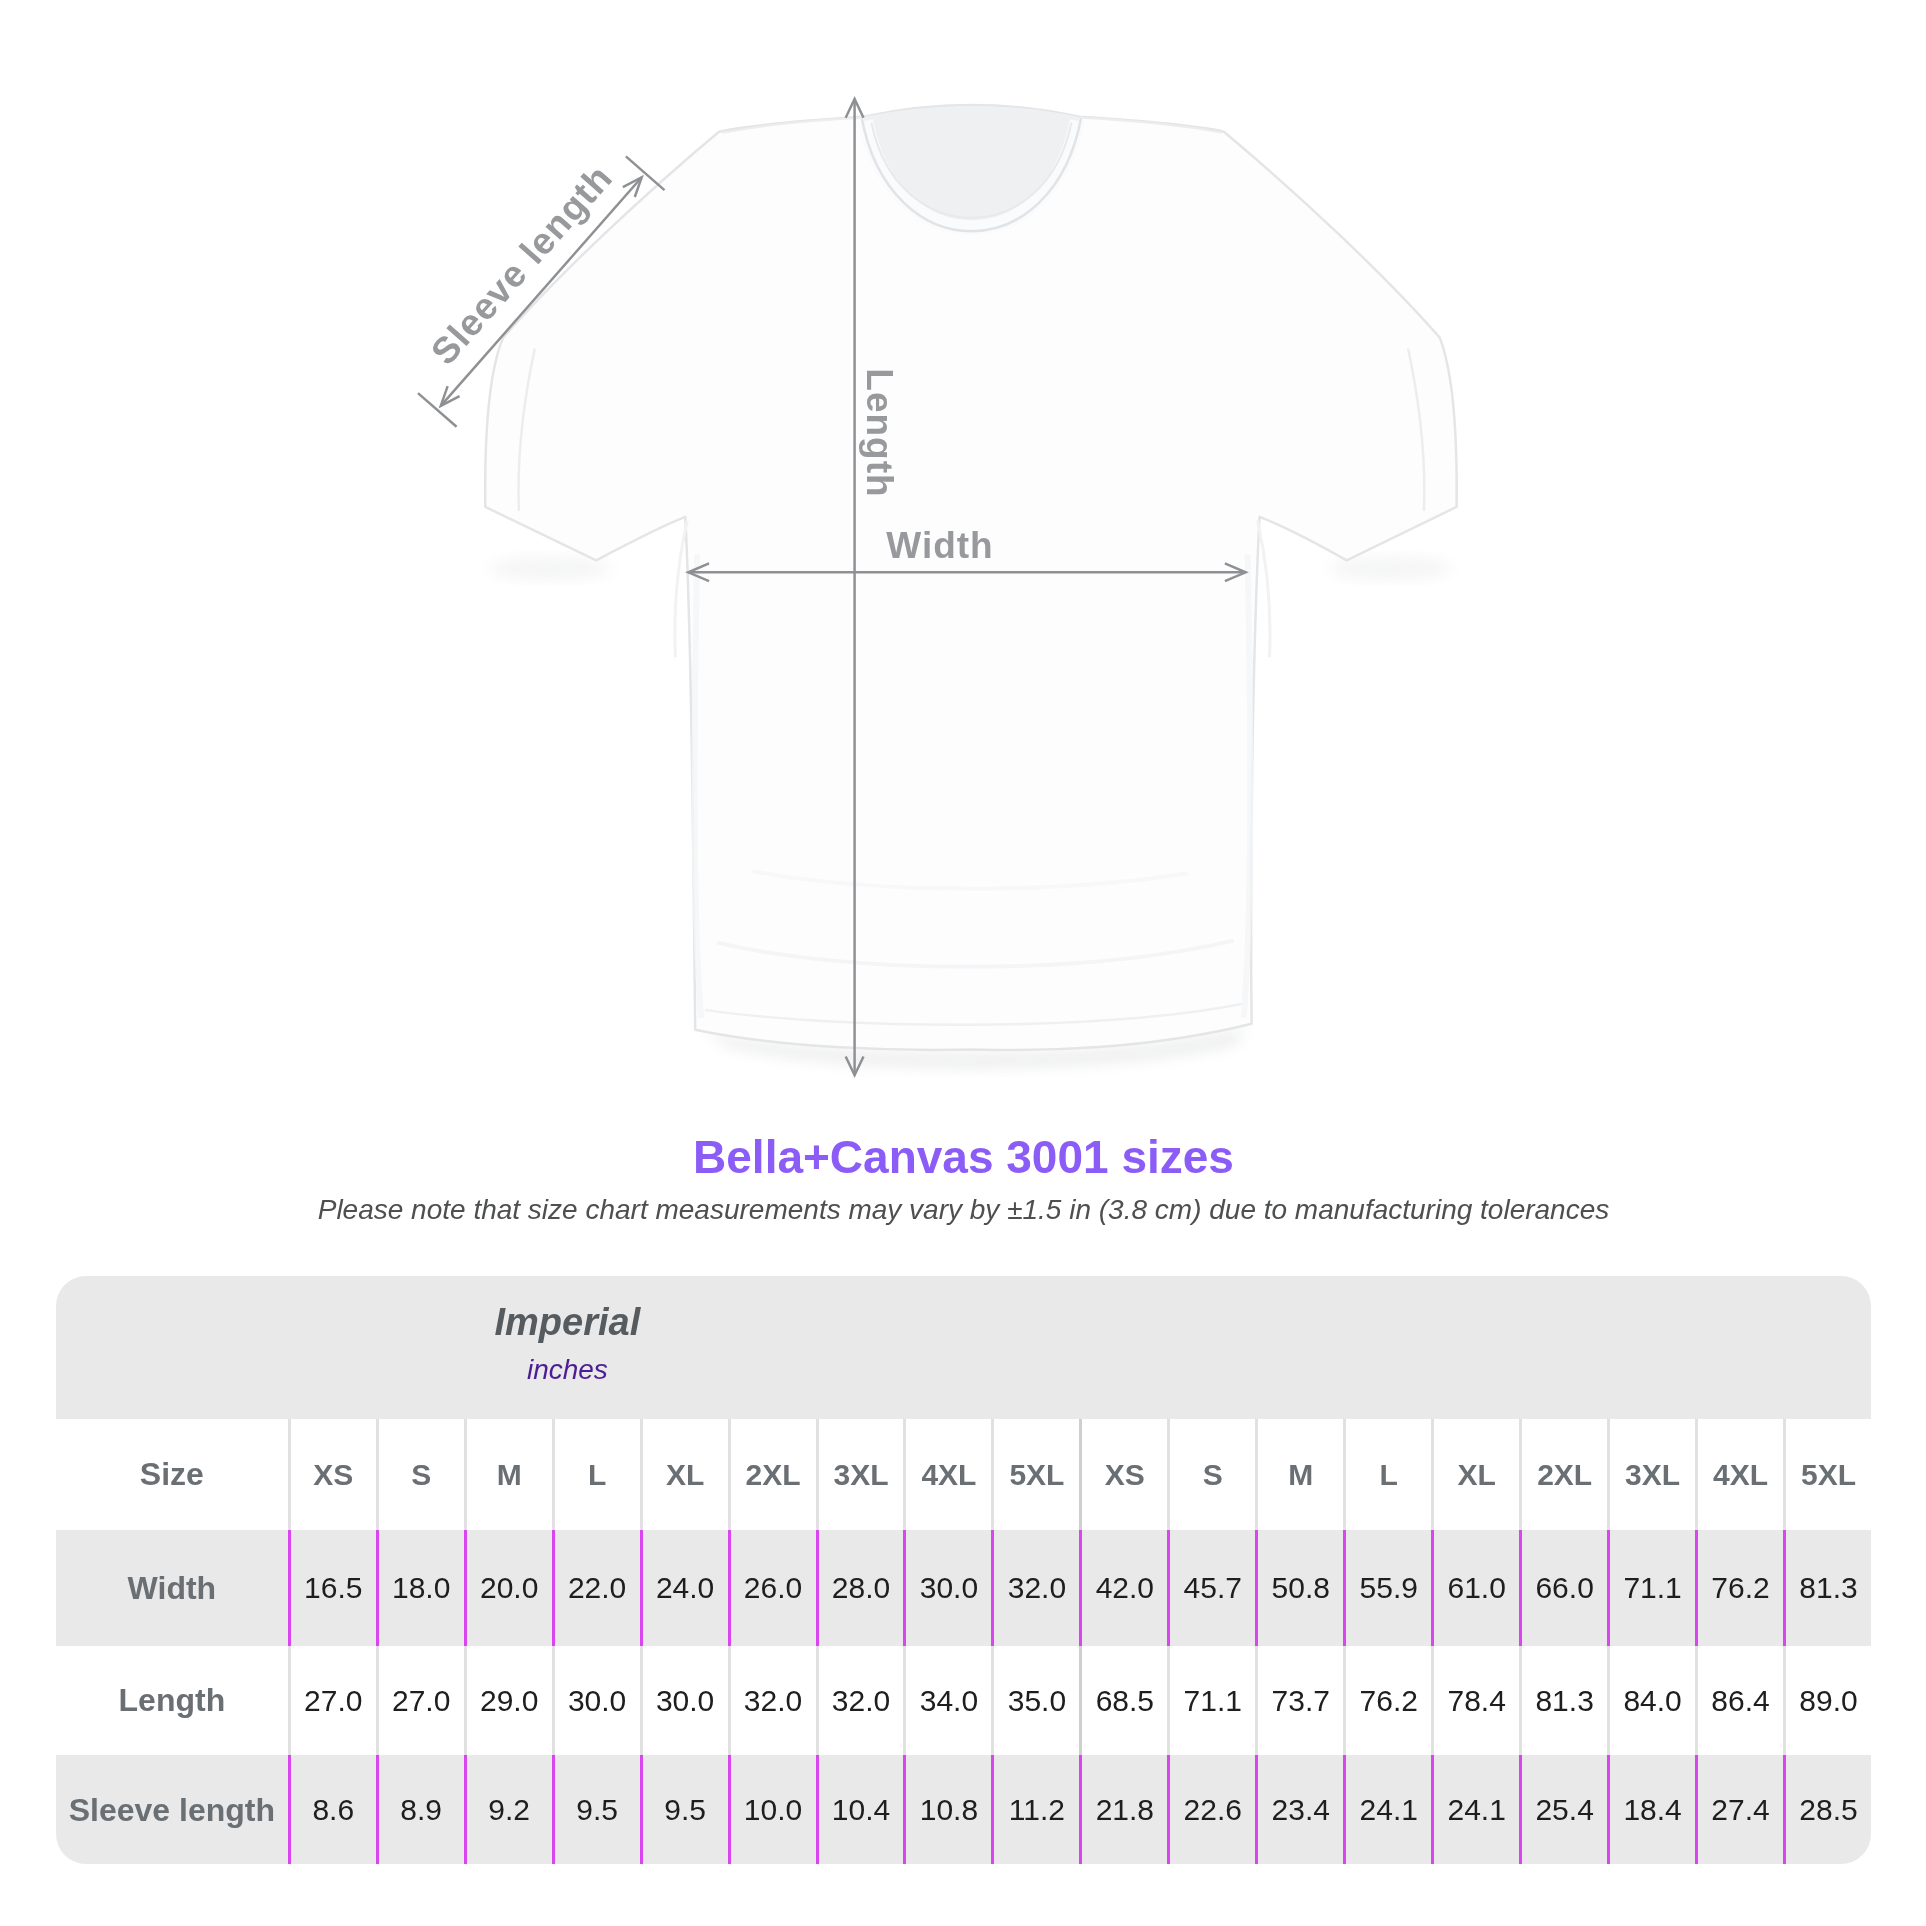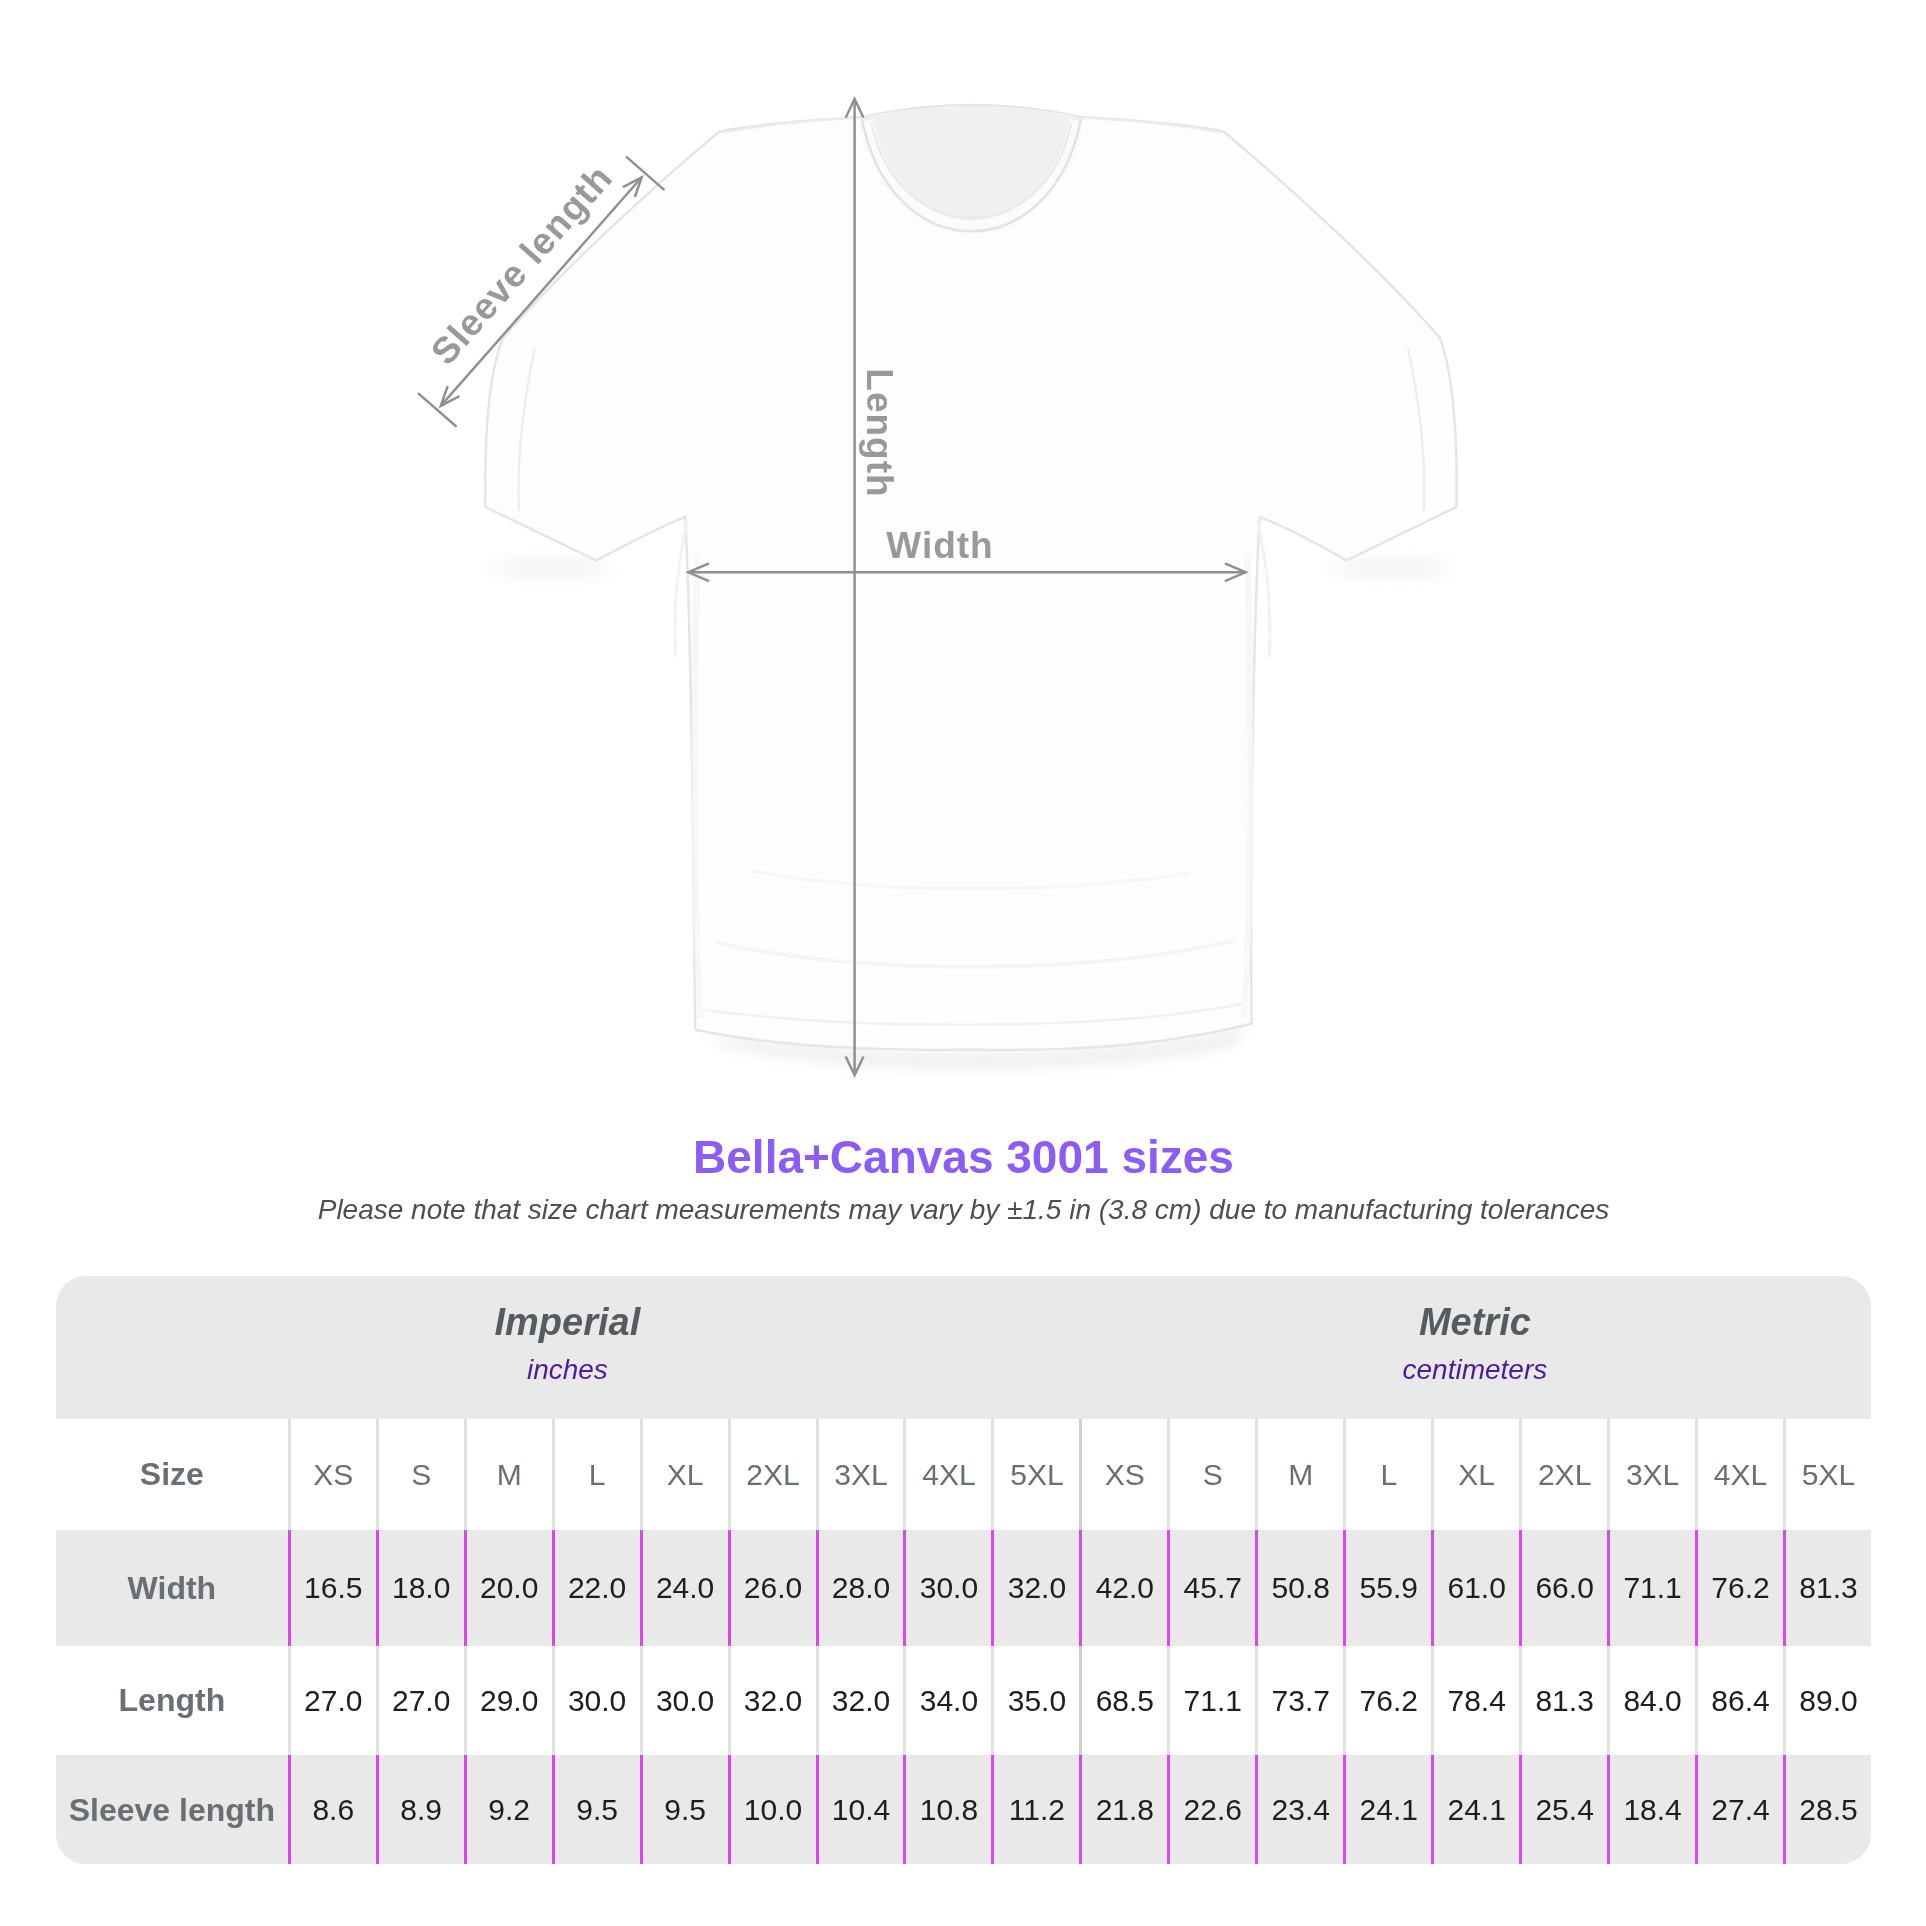--- a/index.html
+++ b/index.html
@@ -49,21 +49,21 @@
   .trow.white{background:#ffffff;}
   .trow.gray{background:#e9e9e9;}
   .cell{
     display:flex;align-items:center;justify-content:center;
     font-size:30px;color:#1e1e20;
   }
   .trow.white .cell + .cell{border-left:3px solid #e1e1e1;}
   .trow.gray  .cell + .cell{border-left:3px solid #d946ef;}
   .trow.white .cell.boundary{border-left:3px solid #cfcfcf;}
   .rowlabel{font-weight:bold;color:#6a6f74;font-size:32px;}
-  .sizehead{font-weight:normal;color:#6a6f74;font-size:30px;text-align:center;}
+  .sizehead{font-weight:bold;color:#6a6f74;font-size:30px;text-align:center;}
 </style>
 </head>
 <body>
 
 <svg id="shirt-svg" viewBox="0 0 1946 1210" xmlns="http://www.w3.org/2000/svg">
   <defs>
     <filter id="soft" x="-20%" y="-20%" width="140%" height="140%">
       <feGaussianBlur stdDeviation="7"></feGaussianBlur>
     </filter>
   </defs>
@@ -135,24 +135,20 @@
 
 <div id="page-title">Bella+Canvas 3001 sizes</div>
 <div id="page-subtitle">Please note that size chart measurements may vary by ±1.5 in (3.8 cm) due to manufacturing tolerances</div>
 
 <div id="size-table">
 
   <div class="units-row">
     <div class="unit-block imperial">
       <div class="unit-title">Imperial</div>
       <div class="unit-sub">inches</div>
-    </div>
-    <div class="unit-block metric">
-      <div class="unit-title">Metric</div>
-      <div class="unit-sub">centimeters</div>
     </div>
   </div>
 
   <div class="trow white" style="height:111px;">
     <div class="cell rowlabel">Size</div>
     <div class="cell sizehead">XS</div>
     <div class="cell sizehead">S</div>
     <div class="cell sizehead">M</div>
     <div class="cell sizehead">L</div>
     <div class="cell sizehead">XL</div>

